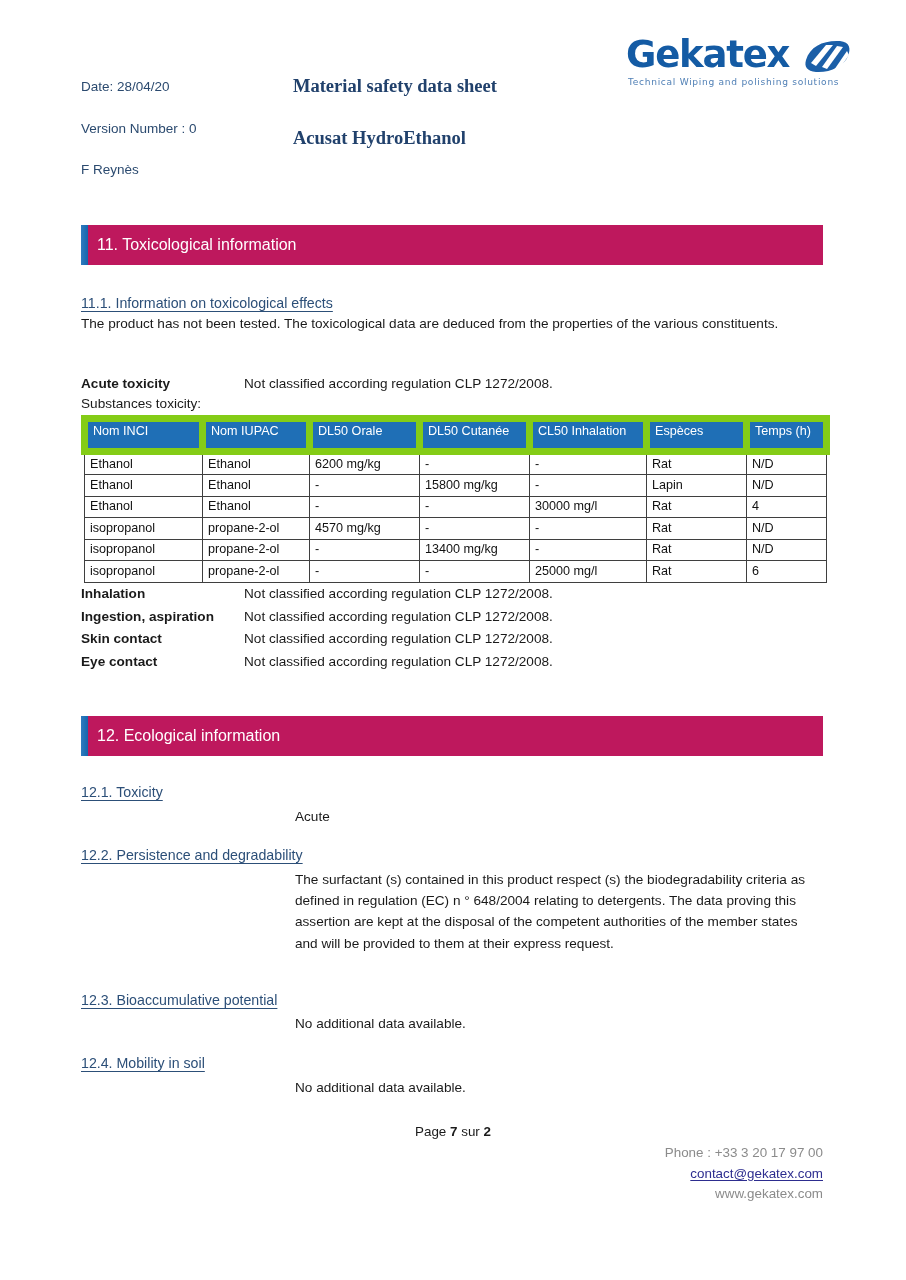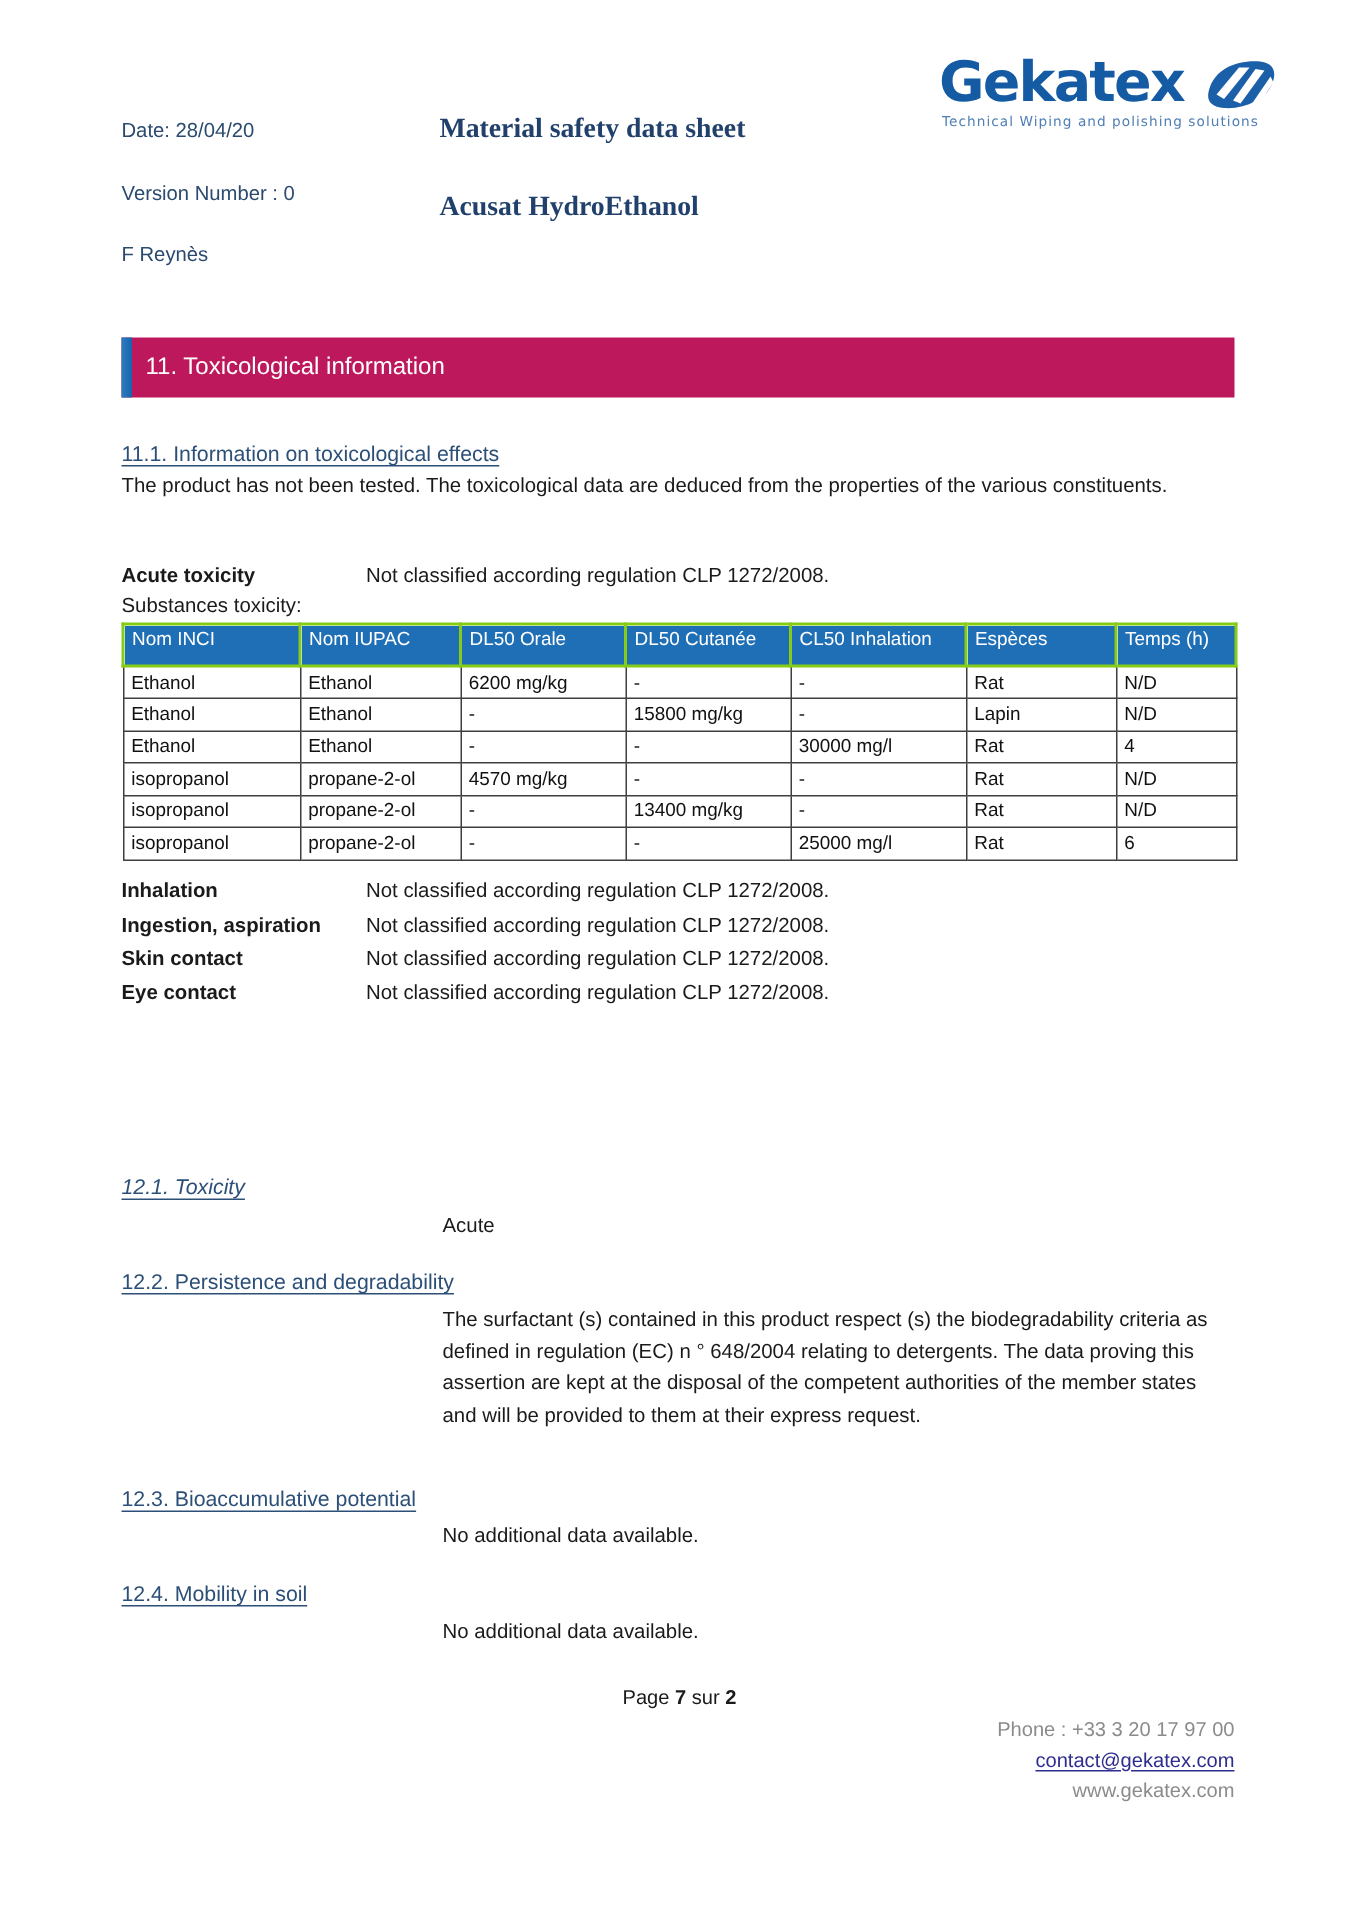--- a/index.html
+++ b/index.html
@@ -189,21 +189,21 @@
     font-size: 12.6px;
     table-layout: fixed;
   }
   .tox-table th {
     background: #1f6fb6;
     color: #ffffff;
     font-weight: normal;
     text-align: left;
     padding: 2px 5px 10px 5px;
     height: 21px;
-    border: 2px solid #84cc16;
+    border: 7px solid #84cc16;
     white-space: nowrap;
     overflow: hidden;
   }
   .tox-table td {
     border: 1px solid #3f3f3f;
     padding: 2px 5px 3px 5px;
     height: 21.5px;
     color: #111;
     white-space: nowrap;
     overflow: hidden;
@@ -242,21 +242,21 @@
 
   
   .indent-text {
     position: absolute;
     left: 295px;
     font-size: 13.6px;
     line-height: 21.2px;
     color: #1a1a1a;
   }
 
-  #h-12-1 { top: 785px; font-style: italic; }
+  #h-12-1 { top: 785px; }
   #t-12-1 { top: 806px; width: 300px; }
   #h-12-2 { top: 848px; }
   #t-12-2 { top: 869px; width: 526px; }
   #h-12-3 { top: 993px; }
   #t-12-3 { top: 1013px; width: 320px; }
   #h-12-4 { top: 1056px; }
   #t-12-4 { top: 1077px; width: 320px; }
 
   
   .page-num {
@@ -420,20 +420,21 @@
       <div class="route-row">
         <span class="route-key">Skin contact</span>
         <span class="route-val">Not classified according regulation CLP 1272/2008.</span>
       </div>
       <div class="route-row">
         <span class="route-key">Eye contact</span>
         <span class="route-val">Not classified according regulation CLP 1272/2008.</span>
       </div>
     </div>
 
+  <div class="section-bar" id="bar-12">12. Ecological information</div>
 
   <div class="sub-head" id="h-12-1">12.1. Toxicity</div>
   <div class="indent-text" id="t-12-1">Acute</div>
 
   <div class="sub-head" id="h-12-2">12.2. Persistence and degradability</div>
   <div class="indent-text" id="t-12-2">The surfactant (s) contained in this product respect (s) the biodegradability criteria as defined in regulation (EC) n ° 648/2004 relating to detergents. The data proving this assertion are kept at the disposal of the competent authorities of the member states and will be provided to them at their express request.</div>
 
   <div class="sub-head" id="h-12-3">12.3. Bioaccumulative potential</div>
   <div class="indent-text" id="t-12-3">No additional data available.</div>
 

